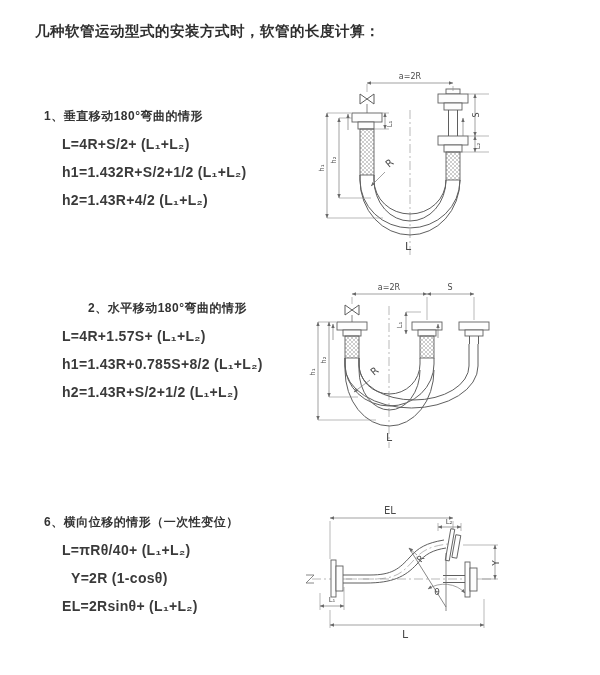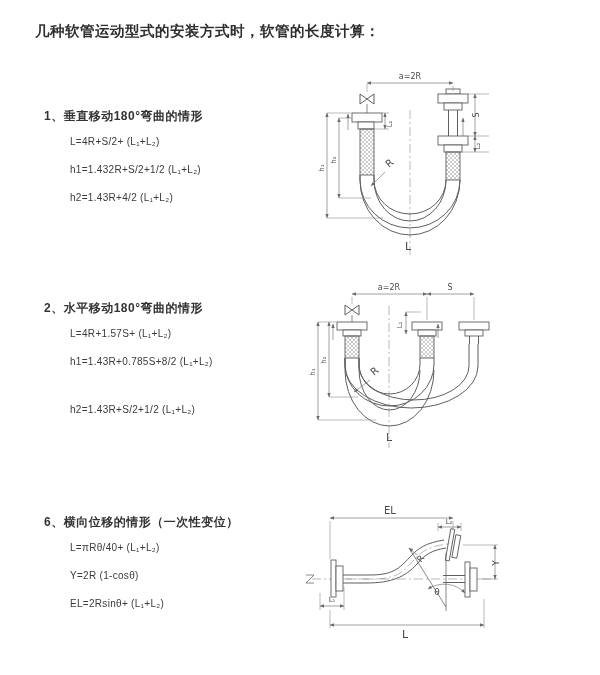--- a/index.html
+++ b/index.html
@@ -11,22 +11,22 @@
   }
   .title{
     position:absolute;left:35px;top:22px;
     font-size:14.5px;font-weight:bold;letter-spacing:.5px;color:#2f2f2f;
   }
   .sec-heading{
     position:absolute;left:44px;
     font-size:12px;font-weight:bold;letter-spacing:.5px;color:#333;
   }
   .formula{
-    position:absolute;left:70px;
-    font-size:10px;font-weight:400;letter-spacing:.3px;color:#3a3a3a;
+    position:absolute;left:62px;
+    font-size:14px;font-weight:700;letter-spacing:.3px;color:#3a3a3a;
     white-space:pre;
   }
   .diagram{position:absolute;}
   svg text{font-family:"DejaVu Sans","Liberation Sans",sans-serif;fill:#4a4a4a;}
   .tube{fill:none;stroke:#5f5f5f;stroke-width:1;}
   .thin{fill:none;stroke:#6a6a6a;stroke-width:.8;}
   .dim{fill:none;stroke:#7a7a7a;stroke-width:.7;}
   .ext{fill:none;stroke:#8a8a8a;stroke-width:.6;}
   .cl{fill:none;stroke:#8a8a8a;stroke-width:.6;stroke-dasharray:9 3 2 3;}
   .flange{fill:#fdfdfd;stroke:#5f5f5f;stroke-width:.9;}
@@ -34,28 +34,28 @@
 </head>
 <body>
 
 <div class="title">几种软管运动型式的安装方式时，软管的长度计算：</div>
 
 <div class="sec-heading" style="top:108px;">1、垂直移动180°弯曲的情形</div>
 <div class="formula" style="top:136px;">L=4R+S/2+ (L₁+L₂)</div>
 <div class="formula" style="top:164px;text-align:right;">h1=1.432R+S/2+1/2 (L₁+L₂)</div>
 <div class="formula" style="top:192px;">h2=1.43R+4/2 (L₁+L₂)</div>
 
-<div class="sec-heading" style="top:300px;">2、水平移动180°弯曲的情形</div>
+<div class="sec-heading" style="top:300px;margin-left:44px;">2、水平移动180°弯曲的情形</div>
 <div class="formula" style="top:328px;">L=4R+1.57S+ (L₁+L₂)</div>
 <div class="formula" style="top:356px;">h1=1.43R+0.785S+8/2 (L₁+L₂)</div>
-<div class="formula" style="top:384px;margin-top:20px;">h2=1.43R+S/2+1/2 (L₁+L₂)</div>
+<div class="formula" style="top:384px;">h2=1.43R+S/2+1/2 (L₁+L₂)</div>
 
 <div class="sec-heading" style="top:514px;">6、横向位移的情形（一次性变位）</div>
 <div class="formula" style="top:542px;">L=πRθ/40+ (L₁+L₂)</div>
-<div class="formula" style="top:570px;">Y=2R (1-cosθ)</div>
+<div class="formula" style="top:570px;margin-left:9px;">Y=2R (1-cosθ)</div>
 <div class="formula" style="top:598px;">EL=2Rsinθ+ (L₁+L₂)</div>
 
 <svg class="diagram" style="left:305px;top:68px;" width="290" height="195" viewBox="0 0 290 195">
   <defs>
     <marker id="d1a" viewBox="0 0 10 10" refX="9.5" refY="5" markerWidth="8" markerHeight="6" orient="auto-start-reverse">
       <path d="M0,1 L10,5 L0,9 Z" fill="#6a6a6a"></path>
     </marker>
     <pattern id="d1p" width="4" height="4" patternUnits="userSpaceOnUse">
       <path d="M0,0 L4,4 M4,0 L0,4" stroke="#9a9a9a" stroke-width="0.5"></path>
     </pattern>

